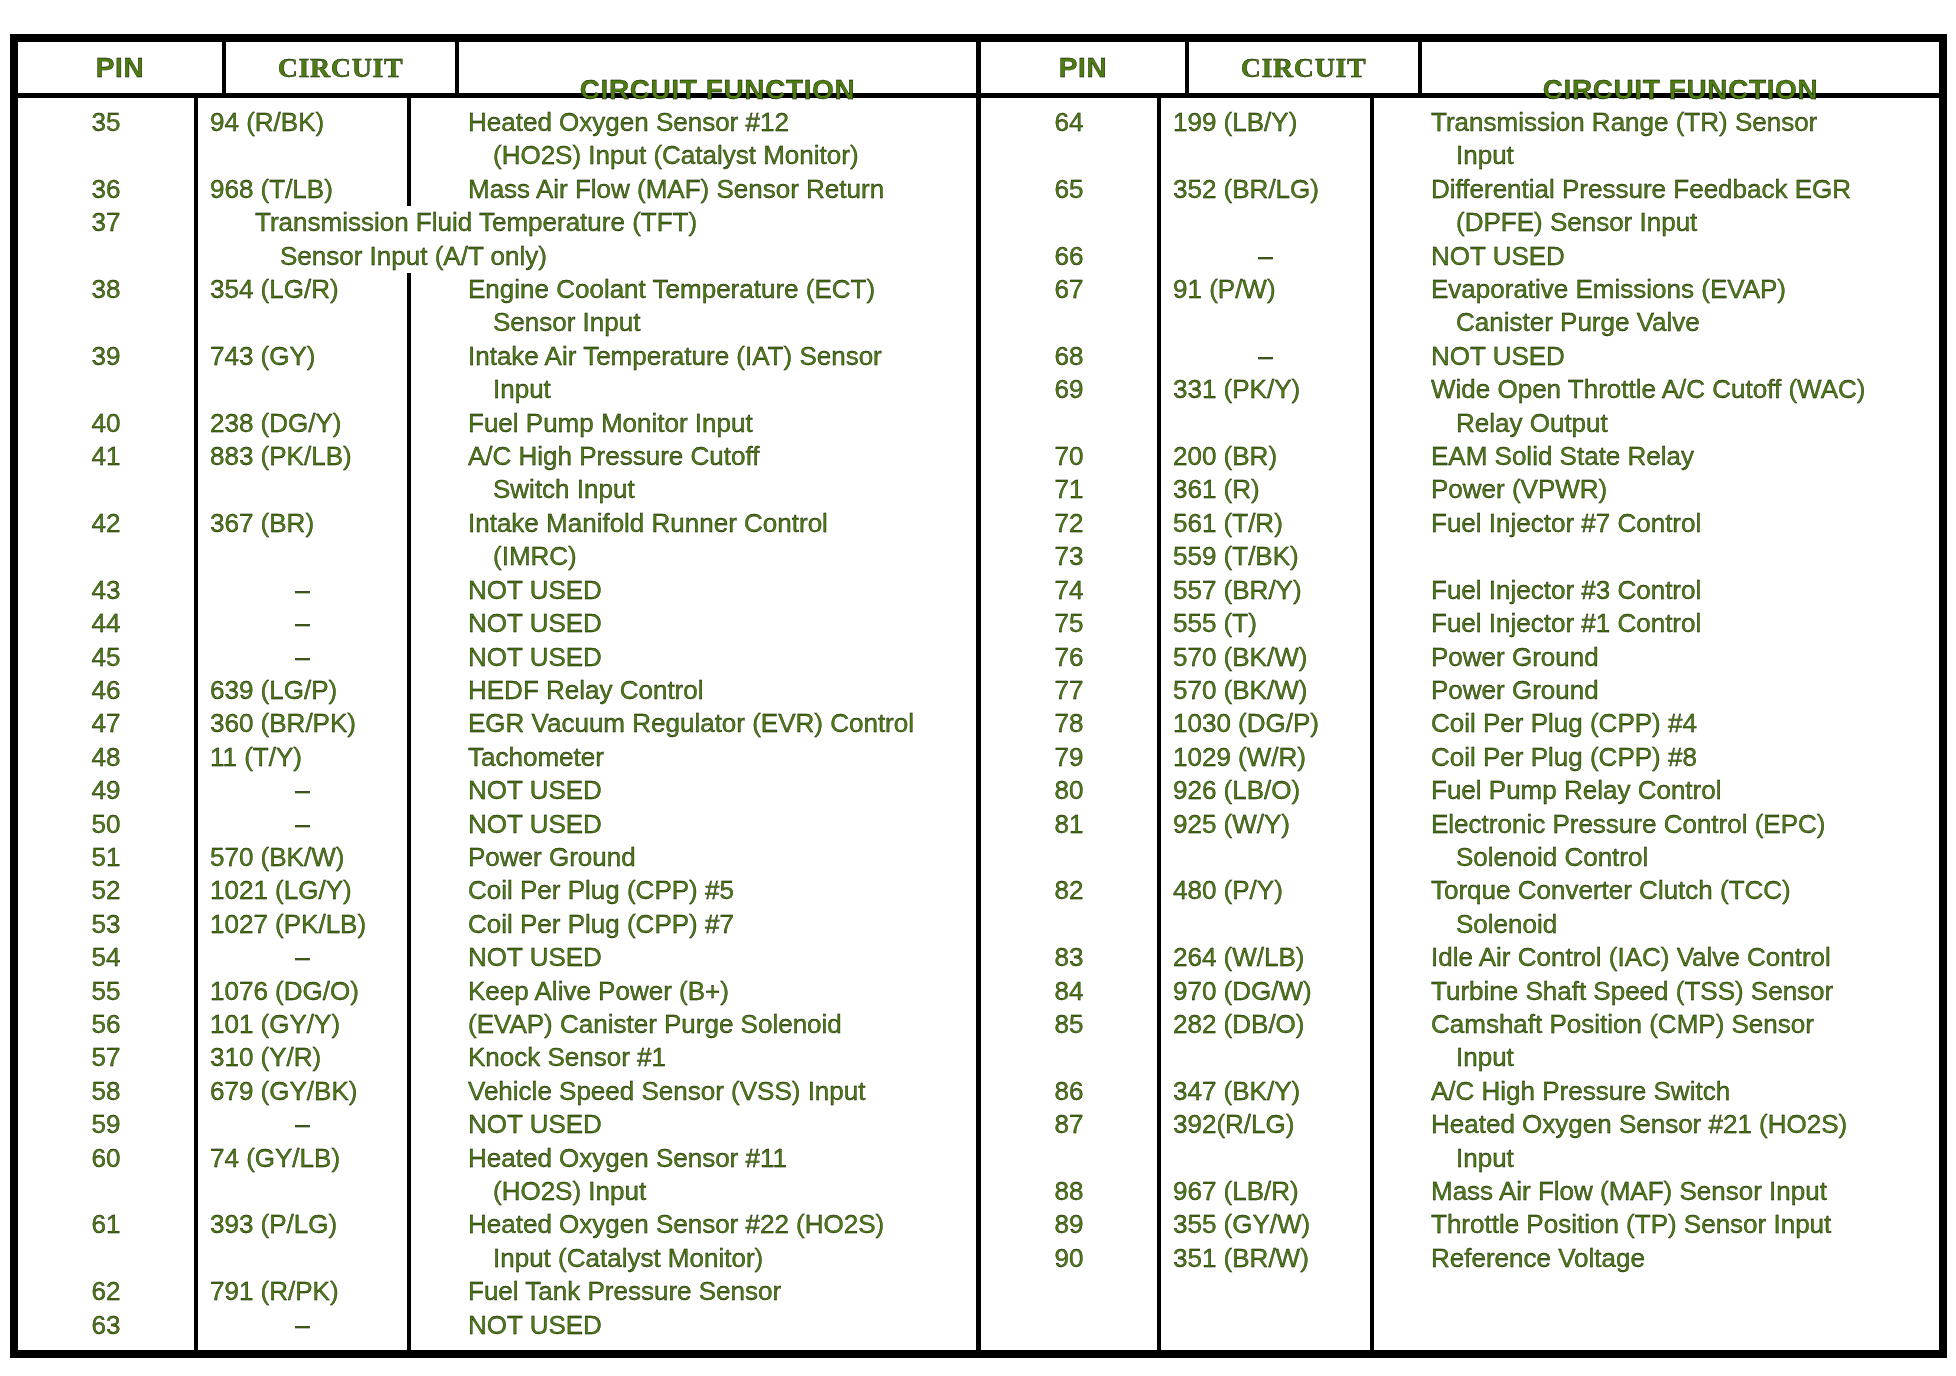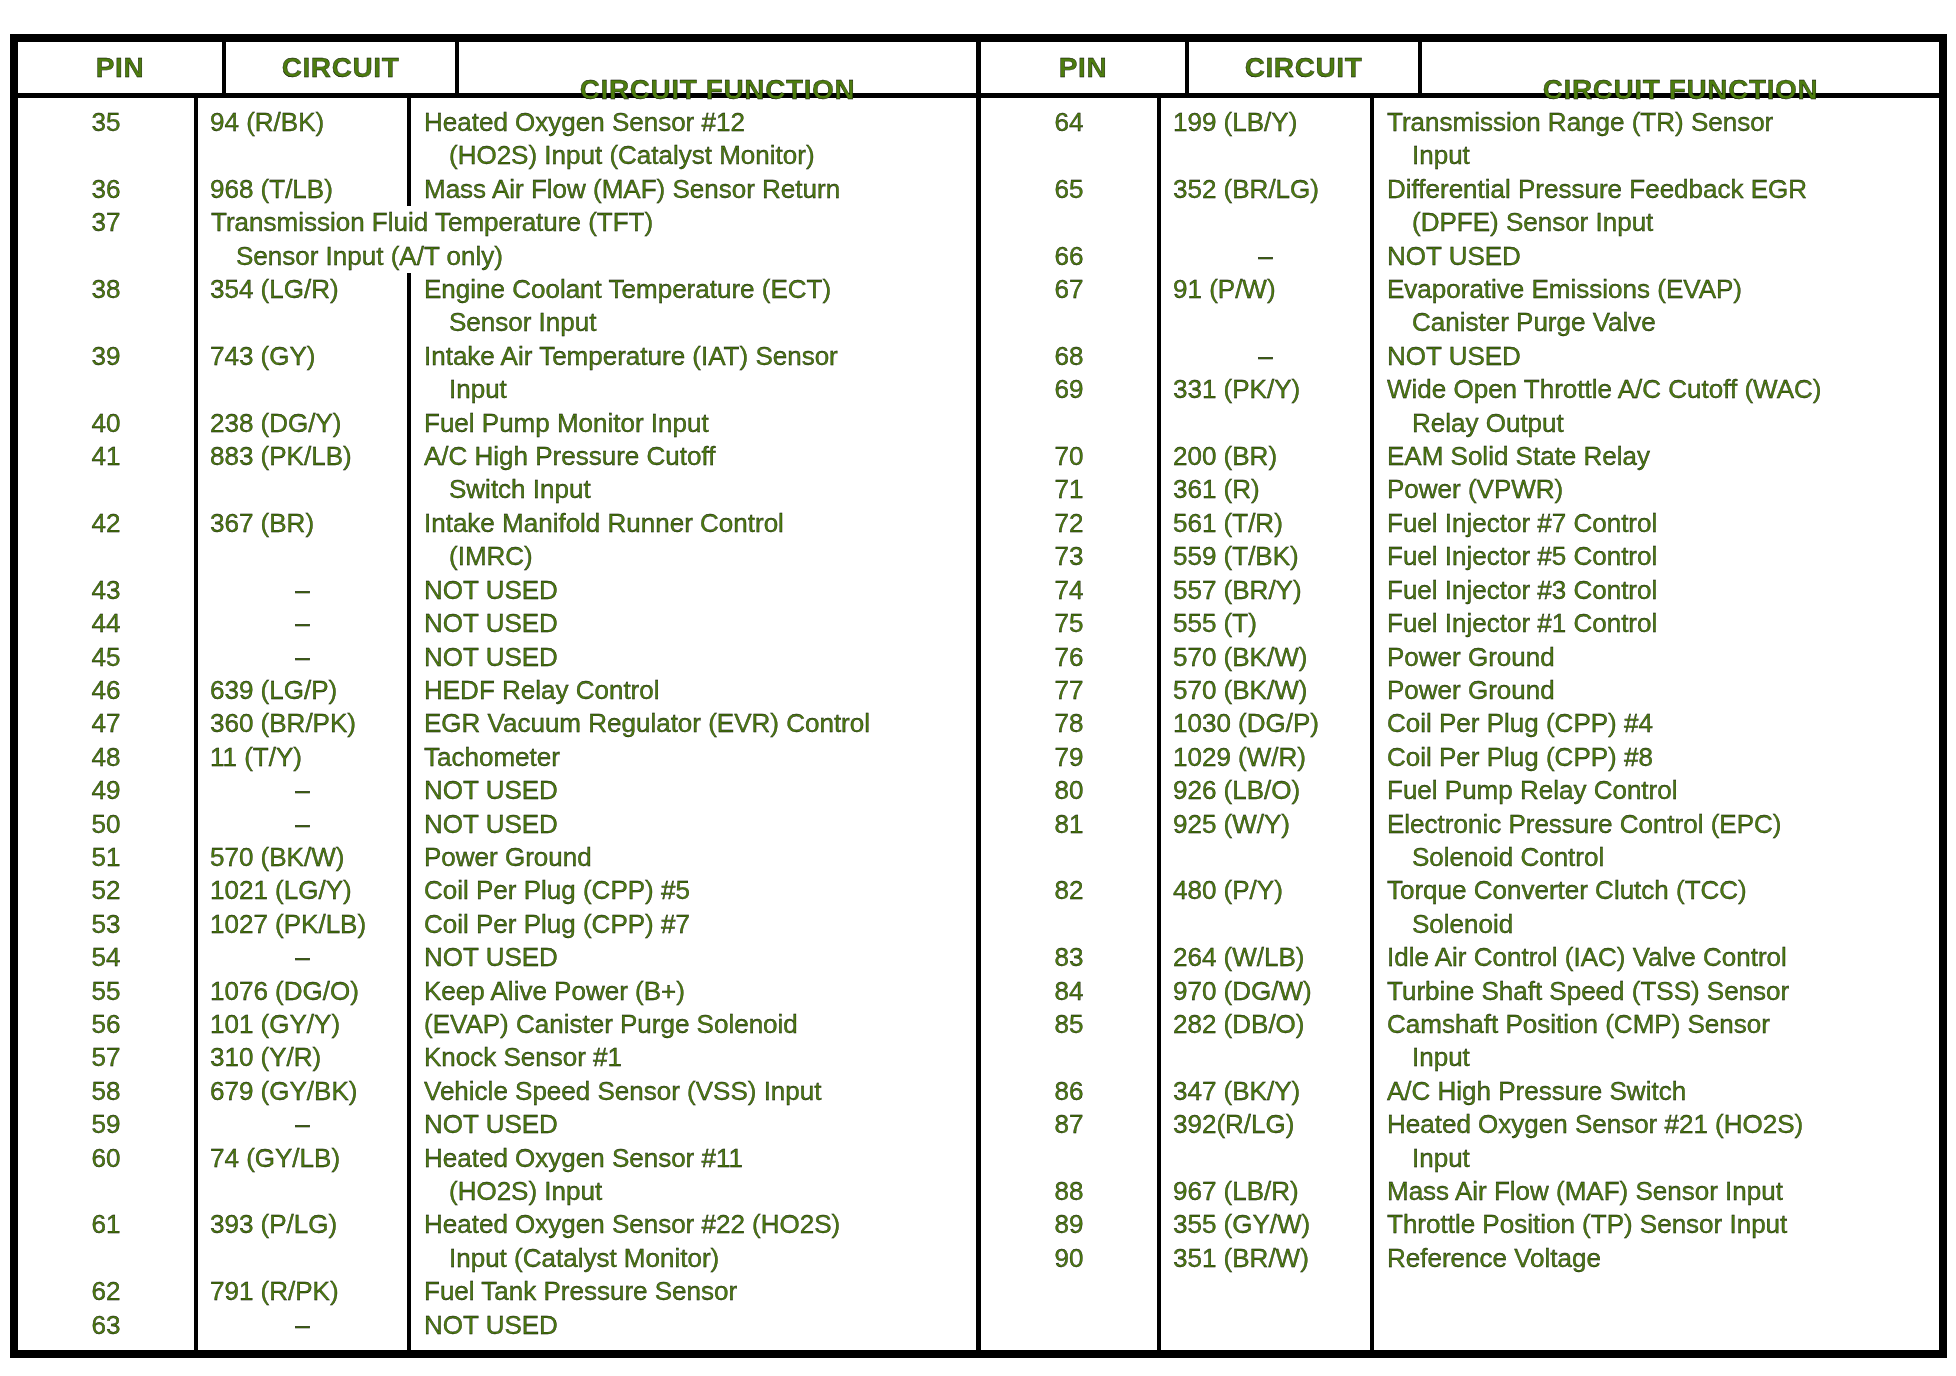--- a/index.html
+++ b/index.html
@@ -41,21 +41,21 @@
   .hc{
     display:flex;
     align-items:center;
     justify-content:center;
     font-weight:bold;
     font-size:28px;
     letter-spacing:0.6px;
     -webkit-text-stroke:0.4px #000;
   }
   .hc.pin{width:208px;flex:none;border-right:4px solid #000;}
-  .hc.ckt{width:233px;flex:none;border-right:4px solid #000;}
+  .hc.ckt{width:233px;flex:none;border-right:4px solid #000;font-family:Liberation Serif, serif;}
   .hc.fn{flex:1;margin-top:44px;}
   
   .tbody{
     flex:1;
     display:flex;
     flex-direction:column;
     font-size:26px;
     -webkit-text-stroke:0.35px #000;
   }
   .row{display:flex;flex:none;}
@@ -66,21 +66,21 @@
     width:180px;flex:none;
     border-right:4px solid #000;
     text-align:center;
   }
   .c.k{
     width:213px;flex:none;
     border-right:4px solid #000;
     padding-left:12px;
   }
   .c.k.dash{padding-left:0;text-align:center;}
-  .c.f{flex:1;min-width:0;padding-left:13px;}
+  .c.f{flex:1;min-width:0;padding-left:13px;margin-left:44px;}
   .ln{white-space:nowrap;}
   .ln.cont{padding-left:25px;}
 </style>
 </head>
 <body>
 
 <div class="page">
   <div class="pinout-table">
 
     <section class="half">
@@ -390,23 +390,20 @@
           <div class="row">
             <div class="c p">72</div>
             <div class="c k">561 (T/R)</div>
             <div class="c f">
               <div class="ln">Fuel Injector #7 Control</div>
             </div>
           </div>
           <div class="row">
             <div class="c p">73</div>
             <div class="c k">559 (T/BK)</div>
-            <div class="c f">
-              <div class="ln">Fuel Injector #5 Control</div>
-            </div>
           </div>
           <div class="row">
             <div class="c p">74</div>
             <div class="c k">557 (BR/Y)</div>
             <div class="c f">
               <div class="ln">Fuel Injector #3 Control</div>
             </div>
           </div>
           <div class="row">
             <div class="c p">75</div>

